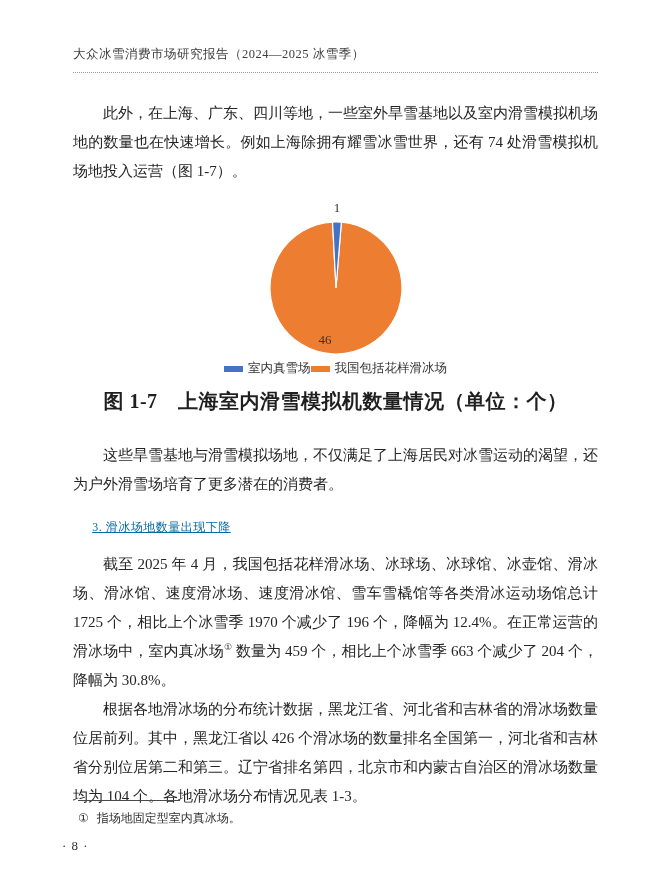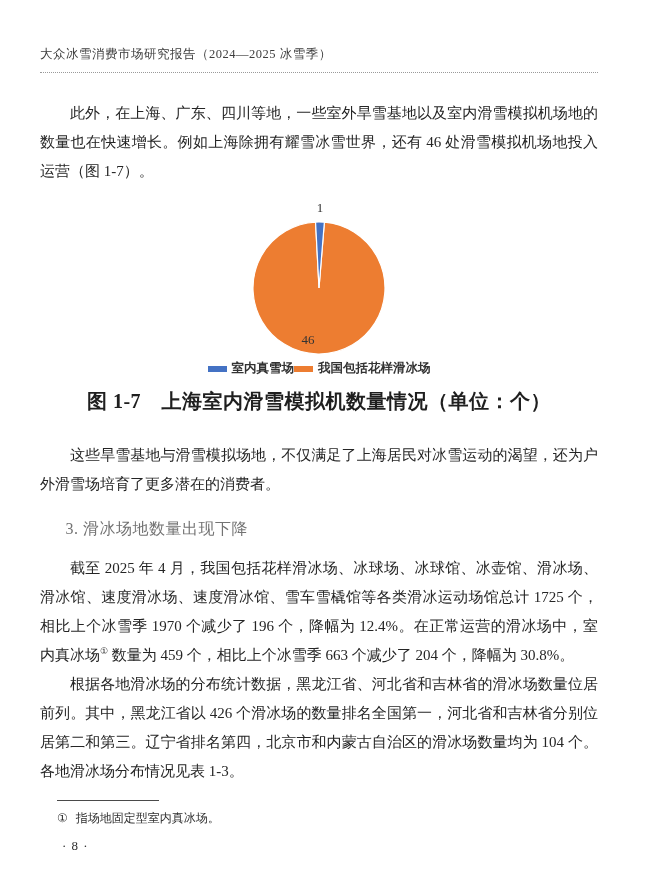--- a/index.html
+++ b/index.html
@@ -7,21 +7,21 @@
   .page {
     position: relative;
     width: 660px;
     height: 896px;
     margin: 0 auto;
     background: #ffffff;
     font-family: "Liberation Serif", "DejaVu Serif", serif;
     color: #262626;
     overflow: hidden;
   }
-  .page-inner { padding: 46px 62px 0 40px; }
+  .page-inner { padding: 46px 62px 0 73px; }
 
   .doc-header {
     font-size: 12.5px;
     color: #3d3d3d;
     letter-spacing: 0.5px;
     padding-bottom: 9px;
     border-bottom: 1px dotted #9a9a9a;
   }
 
   .body-text {
@@ -45,47 +45,47 @@
   .figure-block { margin-top: 10px; text-align: center; }
   .pie-svg { display: block; margin: 0 auto; }
   .pie-value { font-size: 13px; fill: #333333; }
 
   .legend-row {
     margin-top: 2px;
     display: flex;
     justify-content: center;
     align-items: center;
     gap: 0;
-    font-weight: bold;
   }
   .legend-item { display: flex; align-items: center; gap: 5px; }
   .legend-swatch { display: block; }
   .legend-label { font-size: 12.5px; color: #333333; }
 
   .figure-caption {
     margin-top: 11px;
     font-size: 20px;
     font-weight: bold;
     color: #1f1f1f;
     text-align: center;
     letter-spacing: 0.5px;
   }
 
   .section-heading {
     margin: 20px 0 14px 0;
-    font-size: 16px;
-    color: #737373;
+    font-size: 12px;
+    color: #0369a1;
     text-indent: 1.6em;
     font-weight: normal;
     letter-spacing: 0.5px;
+    text-decoration: underline;
   }
 
   .footnote-area {
     position: absolute;
-    left: 57px;
+    left: 78px;
     top: 800px;
     width: 536px;
   }
   .footnote-sep {
     width: 102px;
     border-top: 1px solid #4a4a4a;
     height: 0;
   }
   .footnote-text {
     margin-top: 9px;
@@ -106,21 +106,21 @@
 </head>
 <body>
 
 <div class="page">
   <div class="page-inner">
 
     <div class="doc-header">
       <span>大众冰雪消费市场研究报告（2024—2025 冰雪季）</span>
     </div>
 
-    <p class="body-text para-1">此外，在上海、广东、四川等地，一些室外旱雪基地以及室内滑雪模拟机场地的数量也在快速增长。例如上海除拥有耀雪冰雪世界，还有 46 处滑雪模拟机场地投入运营（图 1-7）。</p>
+    <p class="body-text para-1">此外，在上海、广东、四川等地，一些室外旱雪基地以及室内滑雪模拟机场地的数量也在快速增长。例如上海除拥有耀雪冰雪世界，还有 74 处滑雪模拟机场地投入运营（图 1-7）。</p>
 
     <div class="figure-block">
       <svg class="pie-svg" width="300" height="162" viewBox="0 0 300 162">
         <text class="pie-value" x="151" y="16" text-anchor="middle">1</text>
         <path d="M150,92 L155.36,26.22 A66,66 0 1 1 146.55,26.09 Z" stroke="#ffffff" stroke-width="1.2" fill="#ED7D31"></path>
         <path d="M150,92 L146.55,26.09 A66,66 0 0 1 155.36,26.22 Z" stroke="#ffffff" stroke-width="1.2" fill="#4472C4"></path>
         <text class="pie-value" x="139" y="148" text-anchor="middle">46</text>
       </svg>
 
       <div class="legend-row">

